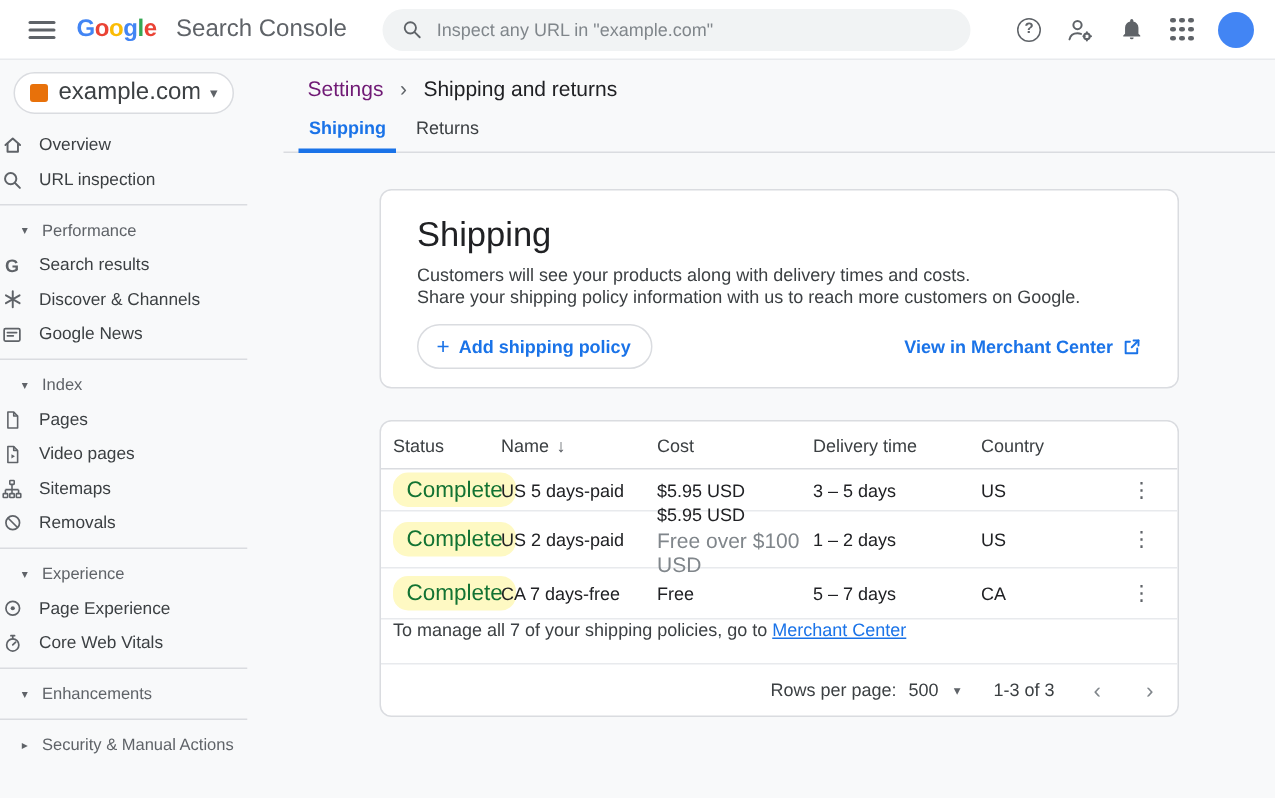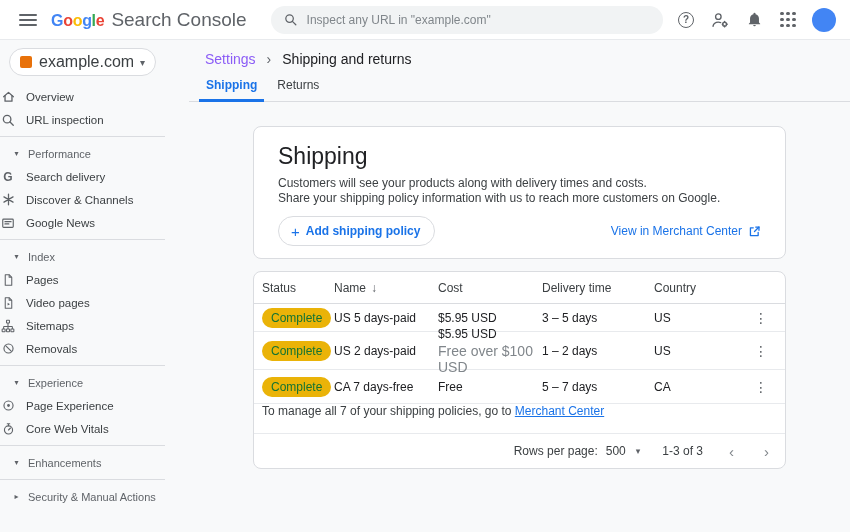--- a/index.html
+++ b/index.html
@@ -6,21 +6,21 @@
   html,body{width:850px;height:532px;overflow:hidden}
   body{font-family:"Liberation Sans","DejaVu Sans",sans-serif;background:#f8f9fa;color:#202124;font-size:12px;position:relative;cursor:default}
 
   
   .topbar{position:absolute;top:0;left:0;right:0;height:40px;background:#fff;border-bottom:1px solid #e8eaed;display:flex;align-items:center;padding:0 14px;z-index:10}
   .menu-btn{width:18px;height:12px;display:flex;flex-direction:column;justify-content:space-between;margin:0 14px 0 5px;cursor:pointer}
   .menu-btn b{height:2px;background:#5f6368;border-radius:1px}
   .logo{display:flex;align-items:baseline;font-size:16px;cursor:pointer;white-space:nowrap}
   .logo .lg{font-weight:700;letter-spacing:-.3px}
   .c-blue{color:#4285f4}.c-red{color:#ea4335}.c-yellow{color:#fbbc05}.c-green{color:#34a853}
-  .product{color:#5f6368;margin-left:7px;font-size:19px;font-weight:400}
+  .product{color:#5f6368;margin-left:13px;font-size:16px;font-weight:400}
   .searchbox{margin-left:24px;width:392px;height:28px;background:#f1f3f4;border-radius:14px;display:flex;align-items:center;padding:0 10px 0 12px;gap:9px}
   .searchbox input{border:none;background:transparent;outline:none;flex:1;font-size:12px;color:#202124;font-family:inherit}
   .searchbox input::placeholder{color:#80868b}
   .topbar-right{margin-left:auto;display:flex;align-items:center;gap:6px}
   .icon-btn{width:28px;height:28px;display:flex;align-items:center;justify-content:center;border-radius:50%;cursor:pointer;color:#5f6368}
   .help-circle{width:16px;height:16px;border:1.5px solid #5f6368;border-radius:50%;display:flex;align-items:center;justify-content:center;font-size:10px;font-weight:700;color:#5f6368}
   .apps-grid{display:grid;grid-template-columns:repeat(3,4px);grid-auto-rows:4px;gap:2px}
   .apps-grid i{width:3.5px;height:3.5px;background:#5f6368;border-radius:50%}
   .avatar{width:24px;height:24px;border-radius:50%;background:#4285f4;margin-left:4px;cursor:pointer}
 
@@ -34,52 +34,52 @@
   .nav-item{height:23px;display:flex;align-items:center;gap:10px;font-size:11.5px;color:#3c4043;cursor:pointer;white-space:nowrap}
   .nav-ico{width:16px;height:16px;display:flex;align-items:center;justify-content:center;color:#5f6368;flex-shrink:0}
   .g-ico{font-size:12px;font-weight:700;color:#5f6368}
   .nav-divider{border:none;border-top:1px solid #dadce0;margin:5px 0}
   .nav-section{height:23px;display:flex;align-items:center;gap:7px;padding-left:12px;font-size:11px;color:#5f6368;cursor:pointer;white-space:nowrap}
   .sec-caret{font-size:8px;color:#5f6368;width:9px;text-align:center}
 
   
   .main{position:absolute;left:165px;top:40px;right:0;bottom:0;overflow:hidden}
   .breadcrumb{display:flex;align-items:center;gap:11px;padding:11px 0 0 40px;font-size:14px}
-  .bc-parent{color:#8b5cf6;cursor:pointer}
+  .bc-parent{color:#701a75;cursor:pointer}
   .bc-sep{color:#5f6368;font-size:14px}
   .bc-current{color:#202124}
   .tabs{display:flex;gap:6px;margin:11px 0 0 24px;padding-left:10px;border-bottom:1px solid #dadce0}
   .tab{font-size:12px;padding:0 7px 7px;color:#3c4043;cursor:pointer;border-bottom:3px solid transparent;margin-bottom:-1px}
   .tab.active{color:#1a73e8;font-weight:700;border-bottom-color:#1a73e8}
   .content{padding-left:88px}
   .card{width:533px;background:#fff;border:1px solid #dadce0;border-radius:8px}
 
   
   .intro-card{margin-top:24px;padding:16px 24px 12px}
   .intro-card h1{font-size:23px;font-weight:400;color:#202124}
   .intro-desc{margin-top:6px;font-size:12px;line-height:15px;color:#3c4043}
   .card-actions{margin-top:10px;display:flex;align-items:center;justify-content:space-between}
   .add-btn{display:flex;align-items:center;gap:6px;height:30px;padding:0 14px 0 12px;border:1px solid #dadce0;border-radius:15px;background:#fff;color:#1a73e8;font-size:12px;font-weight:700;cursor:pointer;font-family:inherit}
   .plus-ico{font-size:15px;font-weight:400;line-height:1}
-  .mc-link{display:flex;align-items:center;gap:6px;color:#1a73e8;font-size:12px;font-weight:400;cursor:pointer;text-decoration:none}
+  .mc-link{display:flex;align-items:center;gap:6px;color:#1a73e8;font-size:12px;font-weight:700;cursor:pointer;text-decoration:none}
 
   
-  .table-card{margin-top:12px;overflow:hidden}
+  .table-card{margin-top:21px;overflow:hidden}
   .trow{display:flex;align-items:center;padding:0 8px;border-bottom:1px solid #e8eaed}
   .thead{height:32px;font-size:12px;color:#3c4043;border-bottom-color:#dadce0}
   .col-status{width:72px}
   .col-name{width:104px;display:flex;align-items:center;gap:5px}
   .col-cost{width:104px}
   .col-delivery{width:112px}
   .col-country{flex:1}
   .col-menu{width:32px;text-align:center}
   .sort-arrow{color:#5f6368;font-size:12px}
   .row{font-size:12px;color:#202124}
   .r1{height:28px}.r2{height:38px}.r3{height:34px}
-  .badge{display:inline-block;background:#eab308;color:#137333;font-size:12px;padding:3px 9px;border-radius:10px;white-space:nowrap}
+  .badge{display:inline-block;background:#fef9c3;color:#137333;font-size:15px;padding:3px 9px;border-radius:10px;white-space:nowrap}
   .cost-cell{display:flex;flex-direction:column;justify-content:center}
   .cost-note{font-size:14px;color:#80868b;margin-top:2px}
   .cost-note:empty{display:none}
   .kebab{font-size:14px;color:#5f6368;cursor:pointer}
   .table-note{height:30px;display:flex;align-items:flex-start;padding:0 8px;font-size:12px;color:#3c4043;border-bottom:1px solid #e8eaed;white-space:pre-wrap}
   .table-note a{color:#1a73e8;text-decoration:underline;cursor:pointer}
   .pagination{height:34px;display:flex;align-items:center;justify-content:flex-end;gap:22px;padding-right:12px;font-size:12px;color:#3c4043}
   .rpp-group{display:flex;align-items:center;gap:8px}
   .rpp-select{display:flex;align-items:center;gap:10px;cursor:pointer}
   .rpp-caret{font-size:9px;color:#5f6368}
@@ -175,21 +175,21 @@
     </div>
 
     <hr class="nav-divider">
 
     <div class="nav-section">
       <span class="sec-caret">▾</span>
       <span>Performance</span>
     </div>
     <div class="nav-item">
       <span class="nav-ico g-ico">G</span>
-      <span>Search delivery</span>
+      <span>Search results</span>
     </div>
     <div class="nav-item">
       <span class="nav-ico">
         <svg width="13" height="13" viewBox="0 0 16 16" stroke="#5f6368" stroke-width="1.6" stroke-linecap="round">
             <path d="M8 1.5v13M2.4 4.8l11.2 6.4M13.6 4.8 2.4 11.2"></path>
           </svg>
       </span>
       <span>Discover &amp; Channels</span>
     </div>
     <div class="nav-item">

